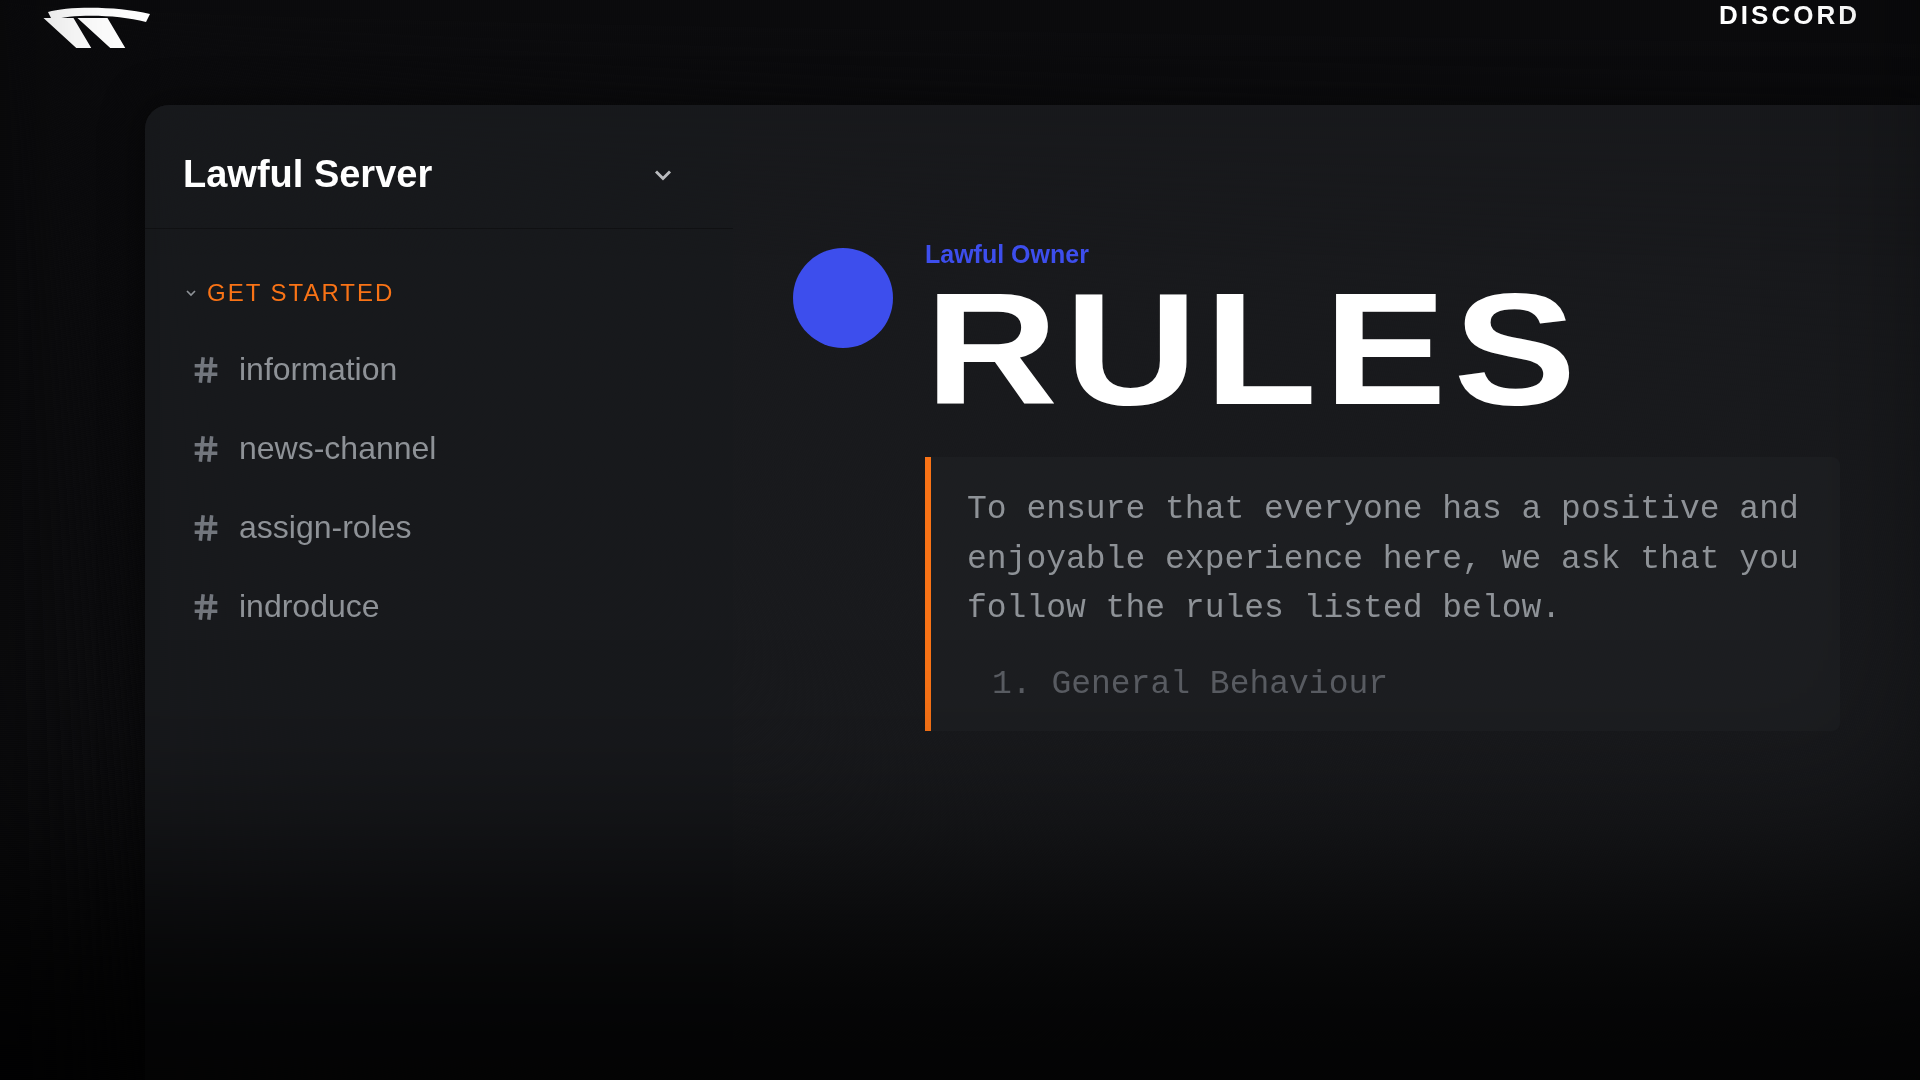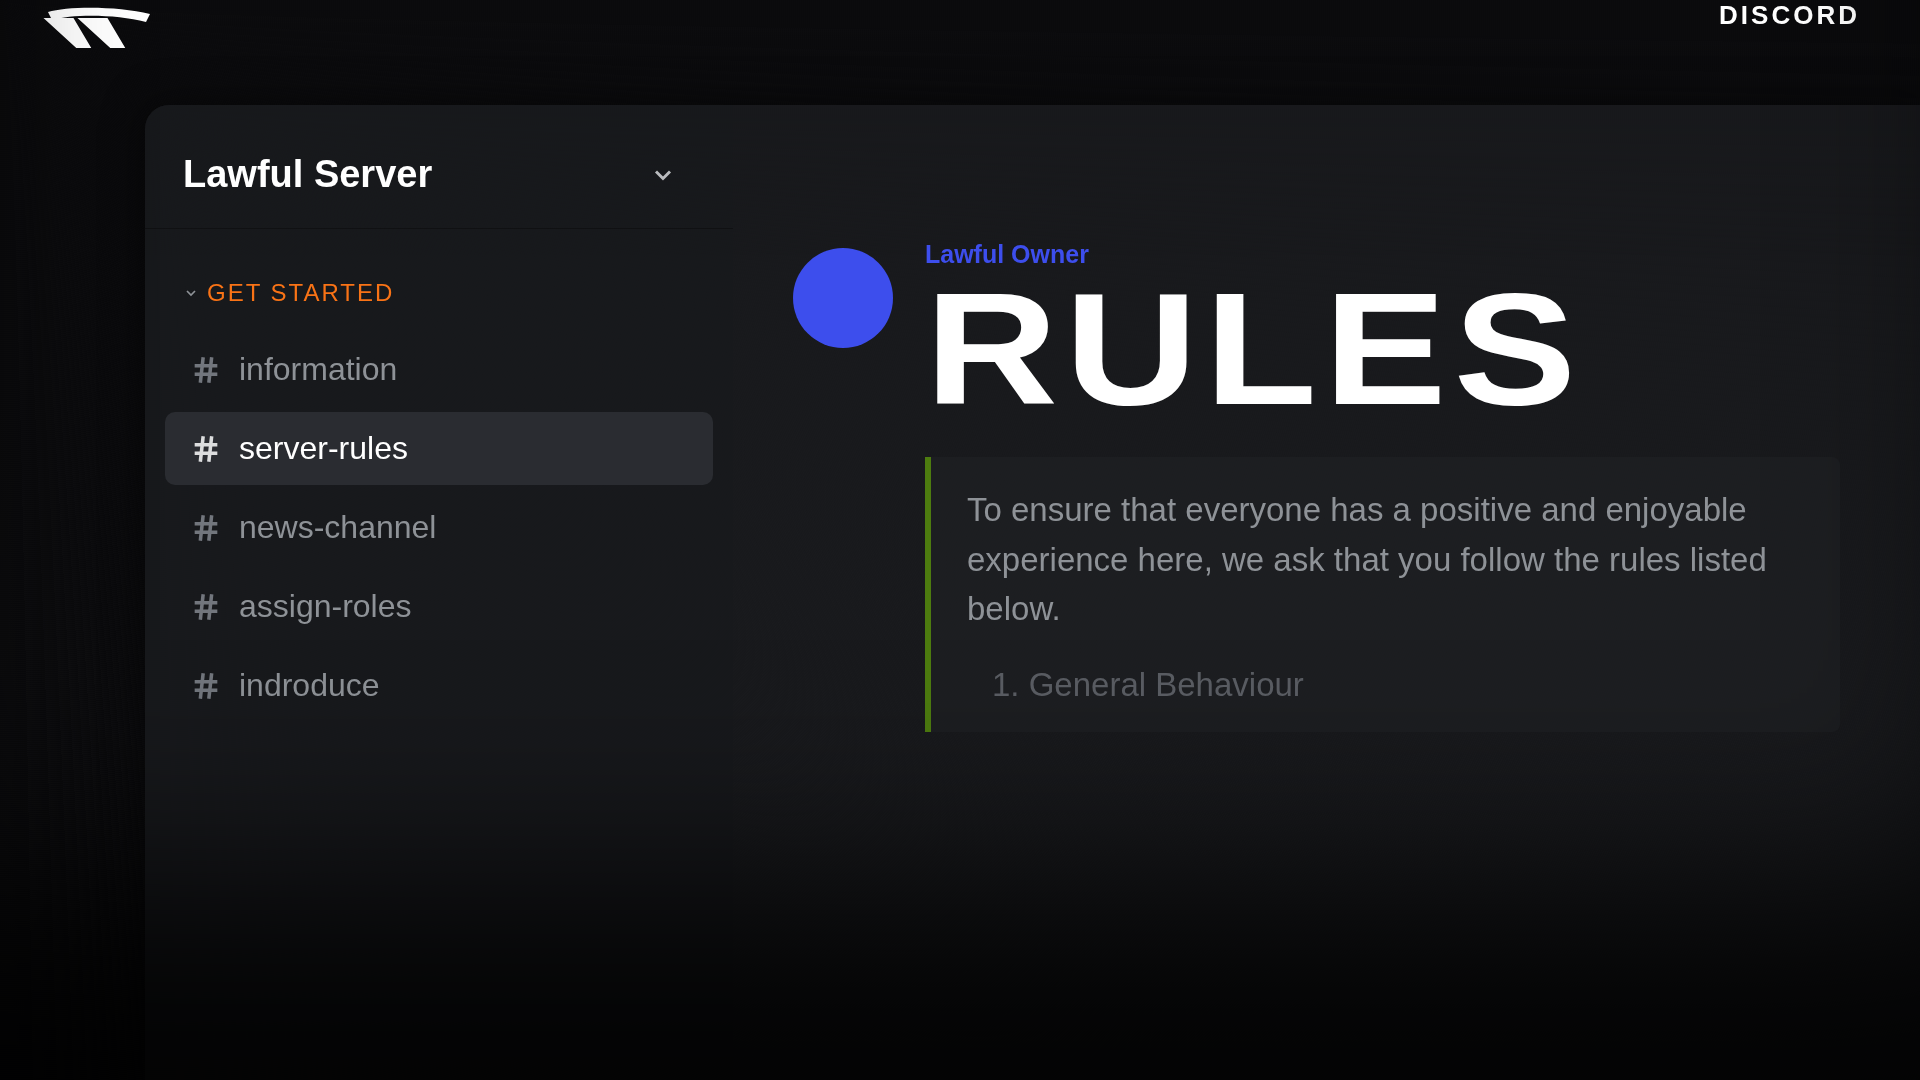--- a/index.html
+++ b/index.html
@@ -213,24 +213,25 @@
       letter-spacing: 6px;
       line-height: 1;
       font-family: "Arial Black", "Helvetica Neue", sans-serif;
       font-stretch: expanded;
       margin-bottom: 28px;
       transform: scaleX(1.15);
       transform-origin: left;
     }
     
     .embed {
-      border-left: 6px solid #4d7c0f;
+      border-left: 6px solid #f97316;
       background: rgba(32,34,37,0.6);
       padding: 28px 36px;
       border-radius: 0 8px 8px 0;
+      font-family: Liberation Mono, monospace;
     }
     
     .embed-text {
       color: #8e9297;
       font-size: 33px;
       line-height: 1.5;
       margin-bottom: 32px;
     }
     
     .embed-section-title {
@@ -283,29 +284,20 @@
       <div class="channel-item">
         <svg class="hash-icon" viewBox="0 0 24 24">
           <line x1="4" y1="9" x2="20" y2="9"></line>
           <line x1="4" y1="15" x2="20" y2="15"></line>
           <line x1="10" y1="3" x2="8" y2="21"></line>
           <line x1="16" y1="3" x2="14" y2="21"></line>
         </svg>
         <span class="channel-name">information</span>
       </div>
 
-      <div class="channel-item active">
-        <svg class="hash-icon" viewBox="0 0 24 24">
-          <line x1="4" y1="9" x2="20" y2="9"></line>
-          <line x1="4" y1="15" x2="20" y2="15"></line>
-          <line x1="10" y1="3" x2="8" y2="21"></line>
-          <line x1="16" y1="3" x2="14" y2="21"></line>
-        </svg>
-        <span class="channel-name">server-rules</span>
-      </div>
 
       <div class="channel-item">
         <svg class="hash-icon" viewBox="0 0 24 24">
           <line x1="4" y1="9" x2="20" y2="9"></line>
           <line x1="4" y1="15" x2="20" y2="15"></line>
           <line x1="10" y1="3" x2="8" y2="21"></line>
           <line x1="16" y1="3" x2="14" y2="21"></line>
         </svg>
         <span class="channel-name">news-channel</span>
       </div>

